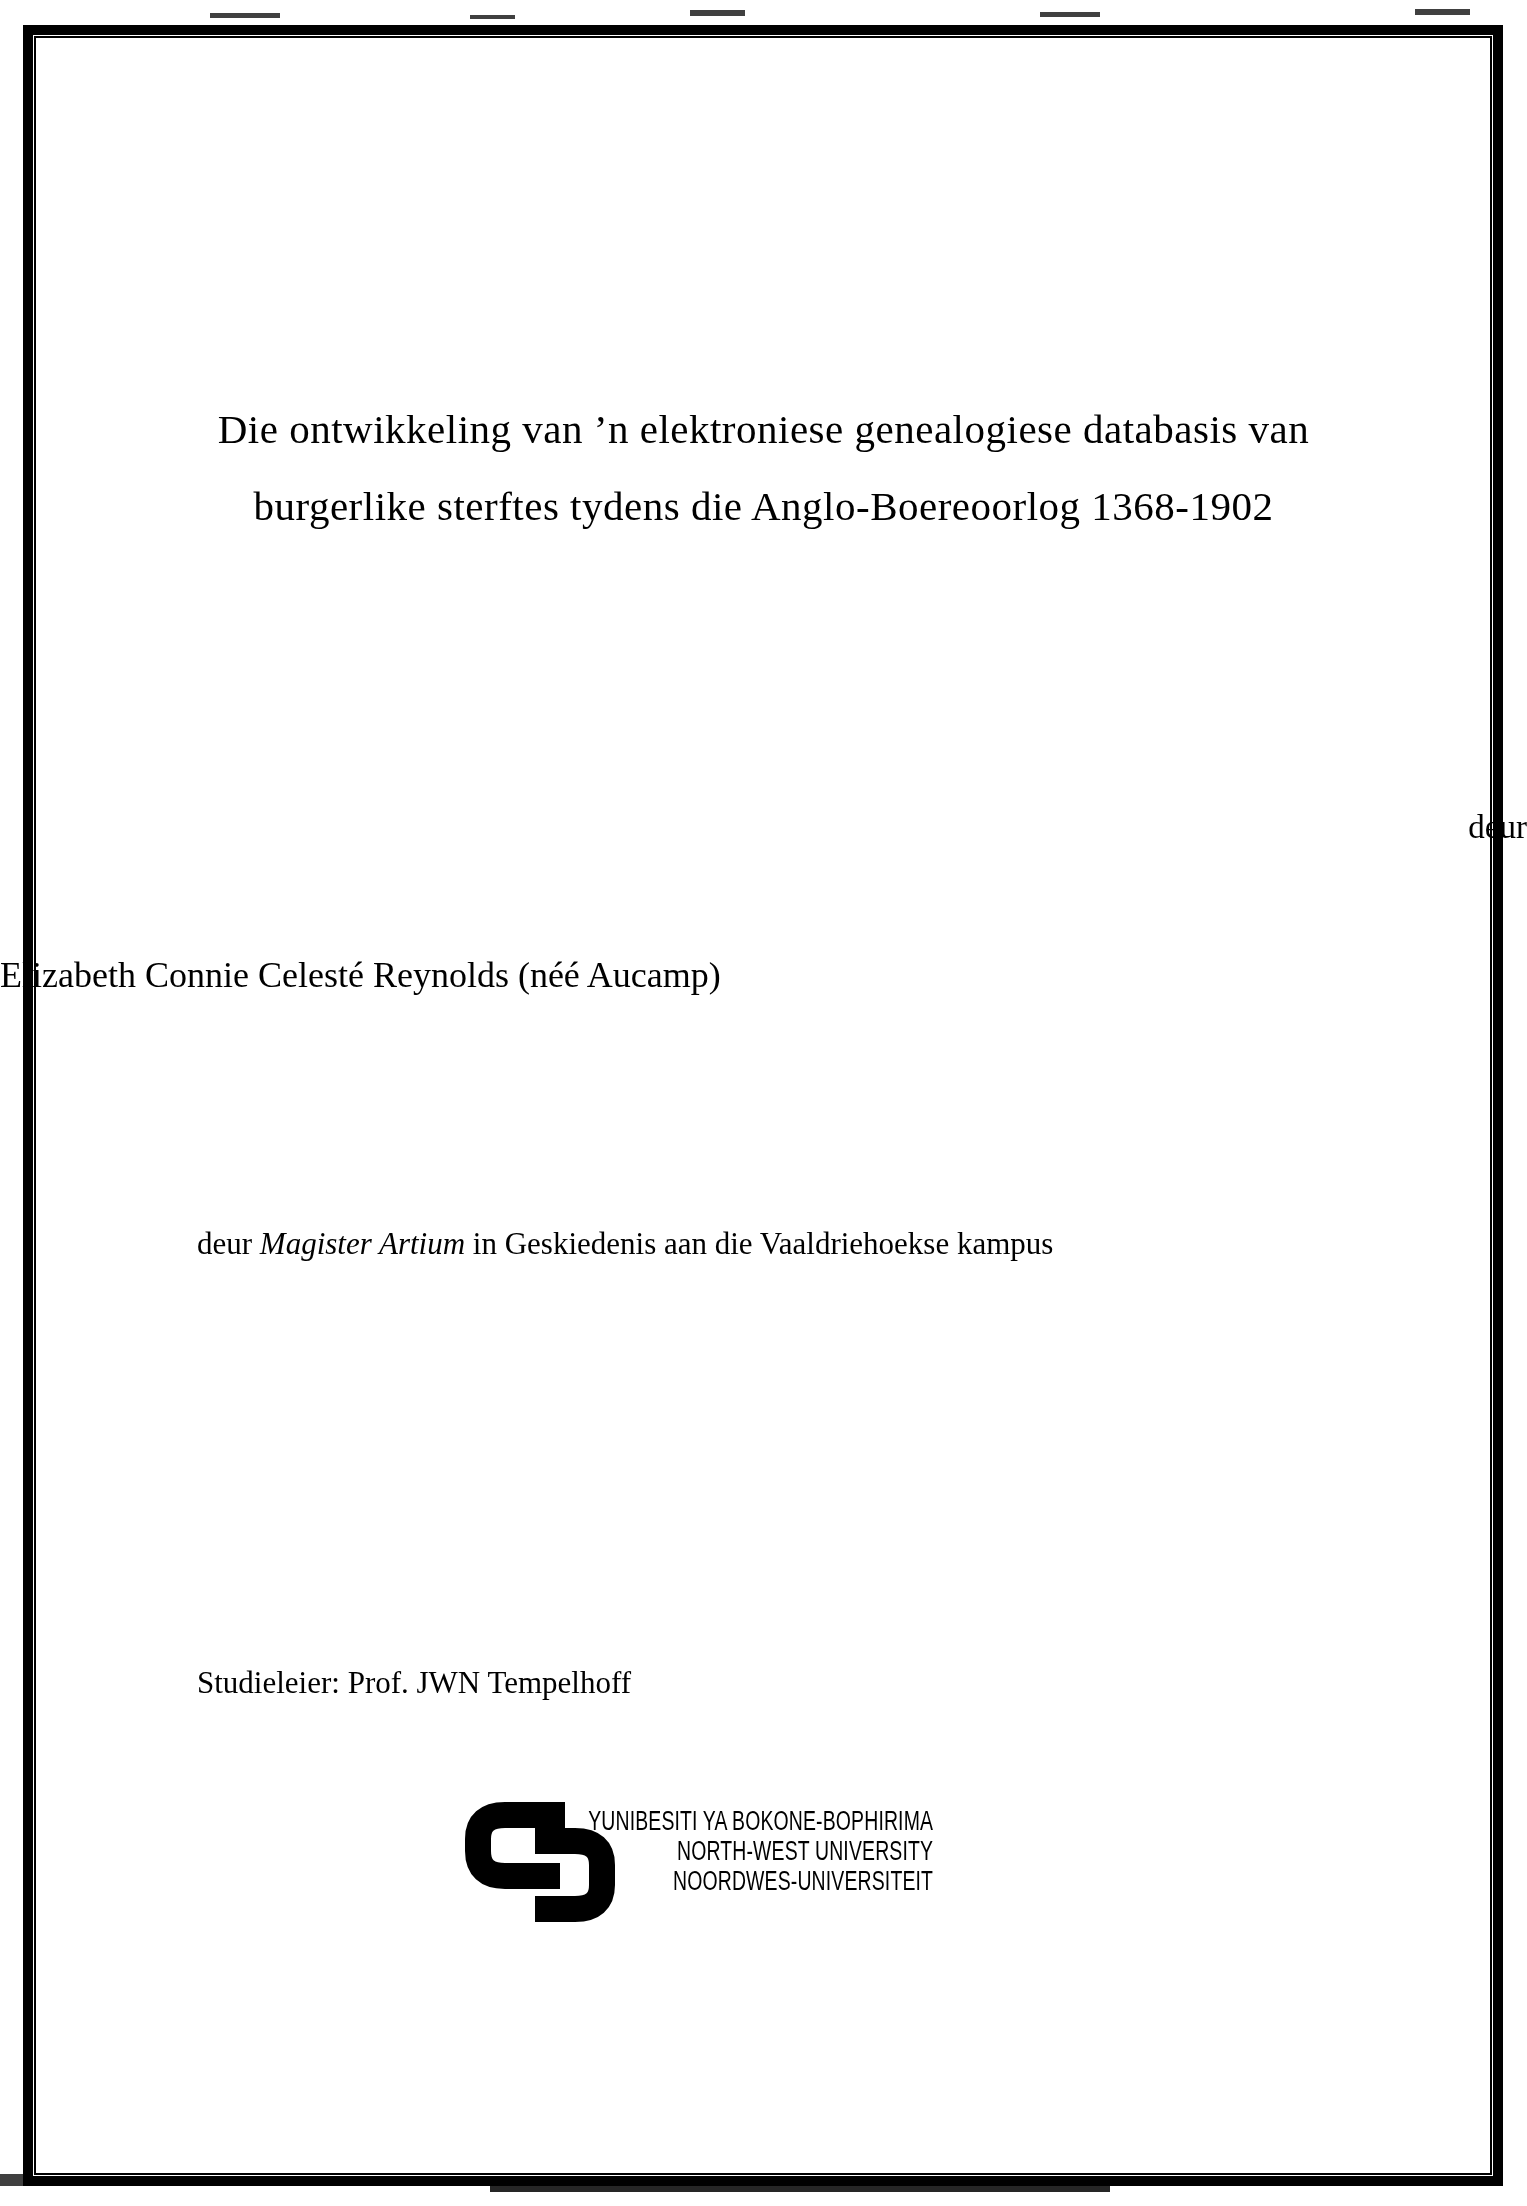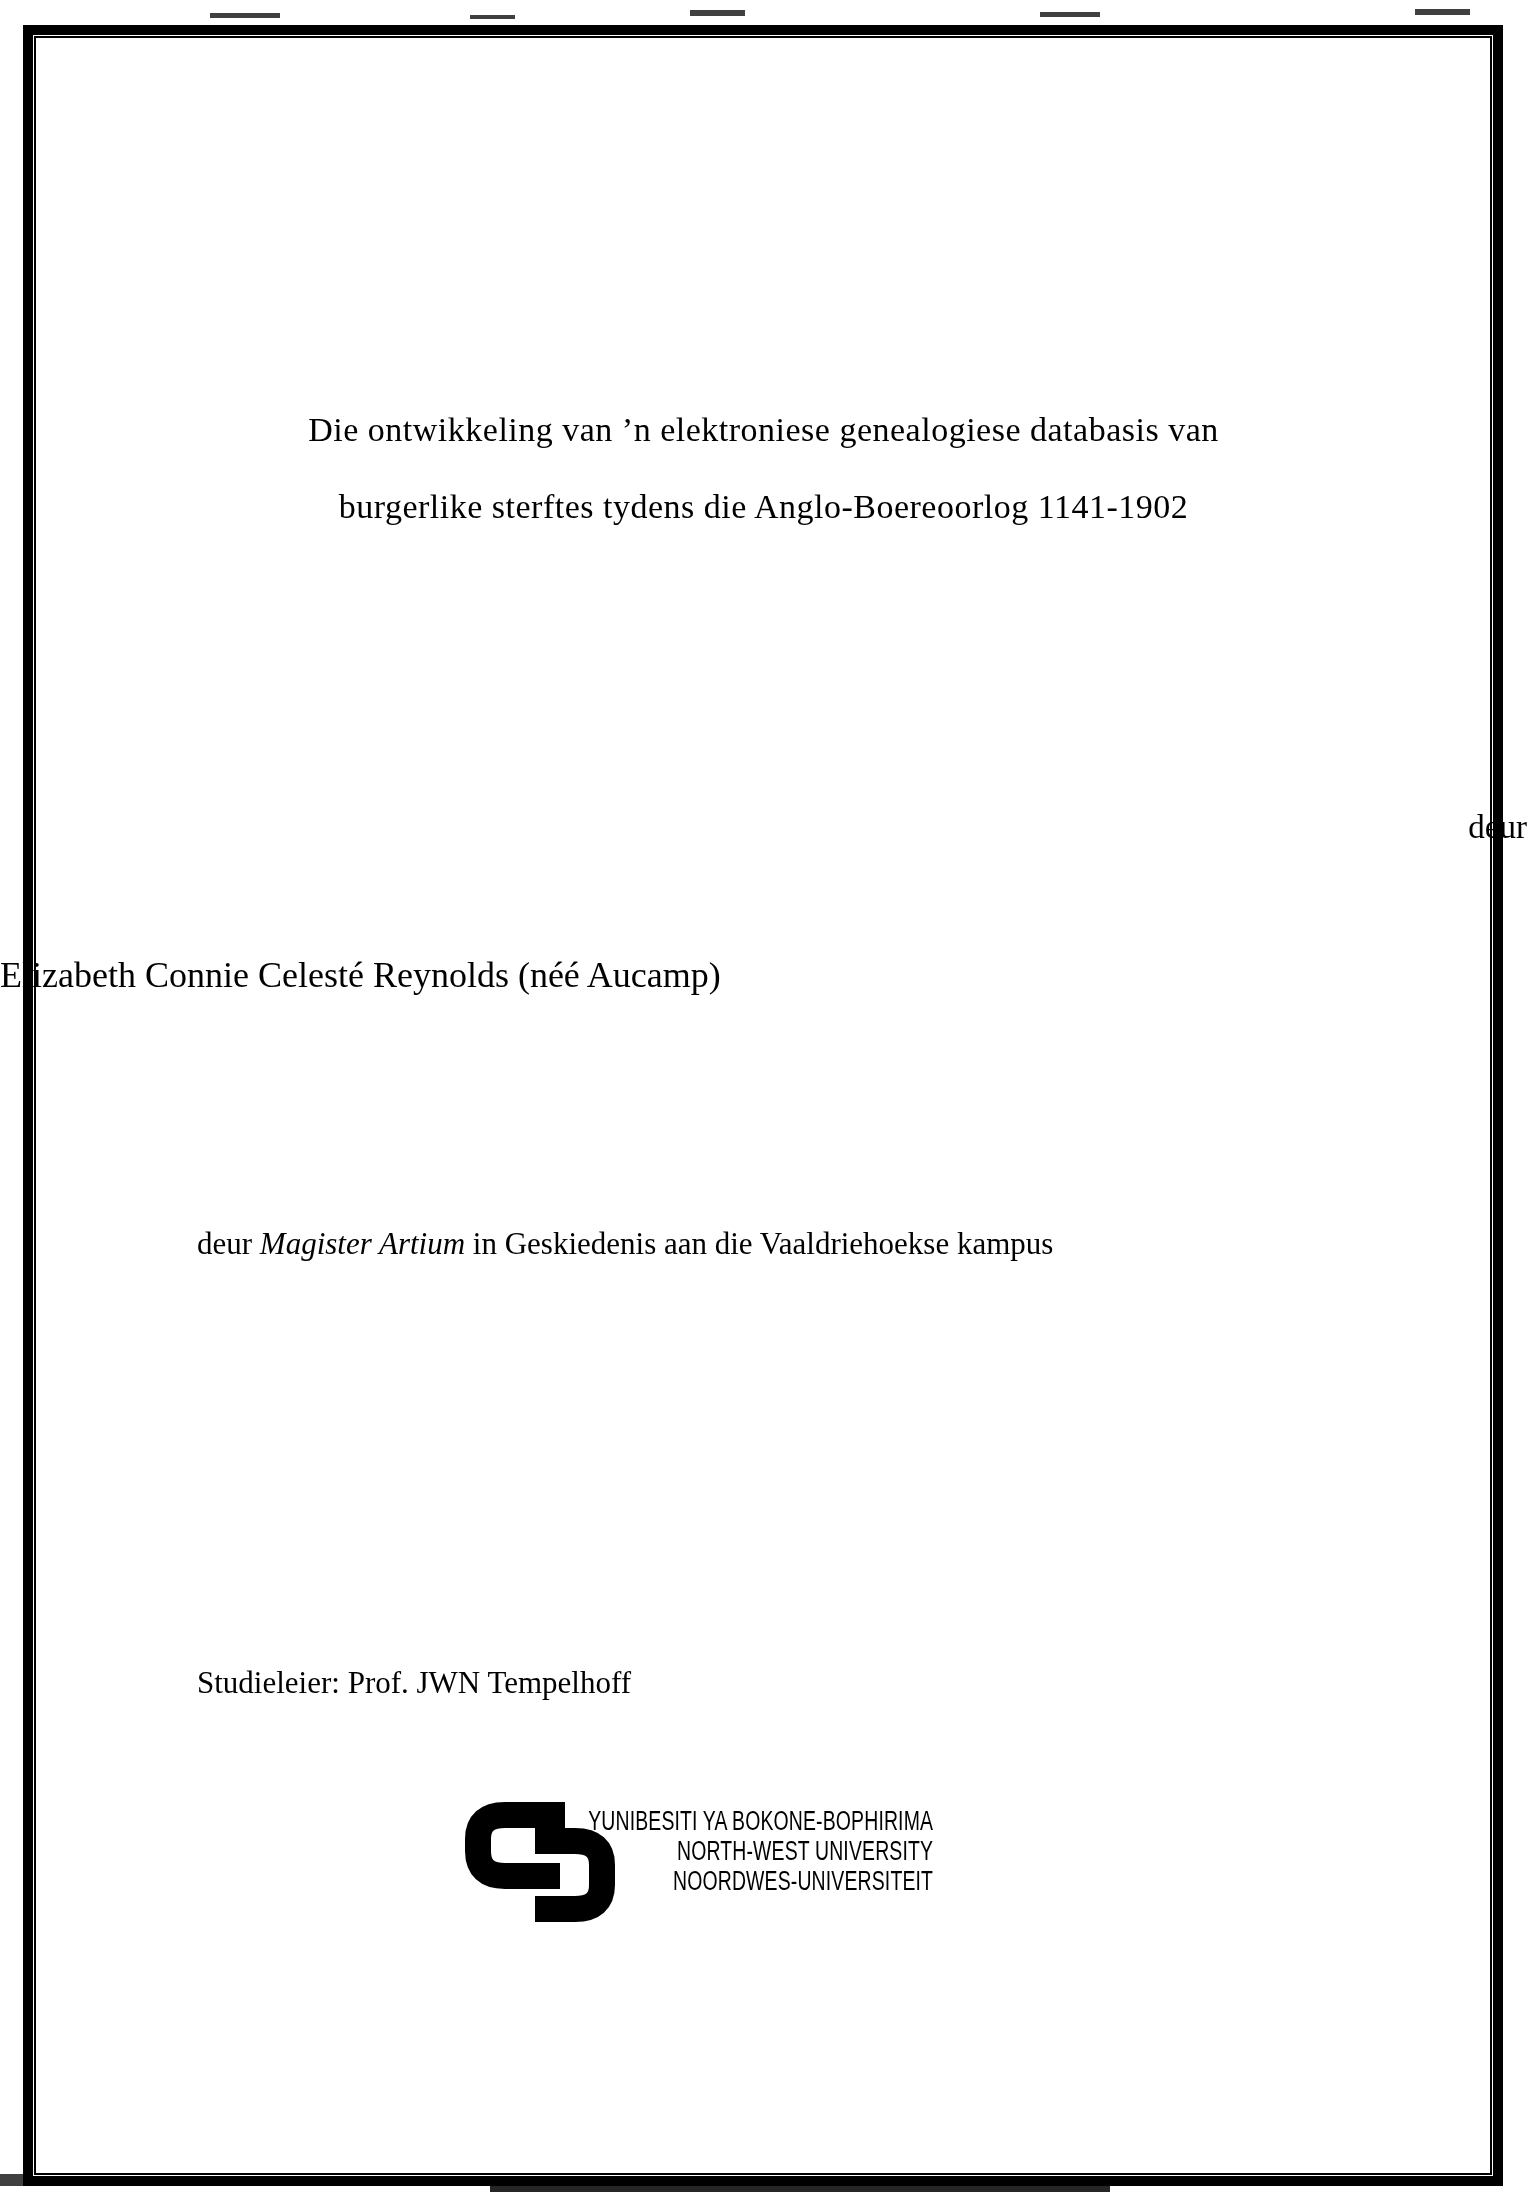--- a/index.html
+++ b/index.html
@@ -20,21 +20,21 @@
   .frame-inner {
     position:absolute; inset:1px;
     border:2px solid #000;
   }
 
   
   .art { position:absolute; background:#000; opacity:.75; }
 
   .title-block {
     left:0; right:0; top:391px; text-align:center;
-    font-size:34px; line-height:77px; letter-spacing:.5px;
+    font-size:41px; line-height:77px; letter-spacing:.5px;
   }
   .title-line { white-space:nowrap; }
 
   .byline { left:0; right:0; top:809px; text-align:right; font-size:33px; }
 
   .author { left:0; right:0; top:954px; font-size:36px; white-space:nowrap; }
 
   .decl {
     left:197px; top:1222px; width:1136px;
     font-size:31px; line-height:43.5px;
@@ -67,21 +67,21 @@
 
 <div class="art" style="left:0px; top:2174px; width:26px; height:12px;"></div>
 <div class="art" style="left:490px; top:2186px; width:620px; height:6px; opacity:.85;"></div>
 
 <div class="frame">
   <div class="frame-inner"></div>
 </div>
 
 <div class="abs title-block">
   <div class="title-line">Die ontwikkeling van ’n elektroniese genealogiese databasis van</div>
-  <div class="title-line">burgerlike sterftes tydens die Anglo-Boereoorlog 1141-1902</div>
+  <div class="title-line">burgerlike sterftes tydens die Anglo-Boereoorlog 1368-1902</div>
 </div>
 
 <div class="abs byline">deur</div>
 
 <div class="abs author">Elizabeth Connie Celesté Reynolds (néé Aucamp)</div>
 
 <div class="abs decl">
   <div class="decl-line"><span>deur </span><span class="it">Magister Artium</span><span> in Geskiedenis aan die Vaaldriehoekse kampus</span></div>
 </div>
 

